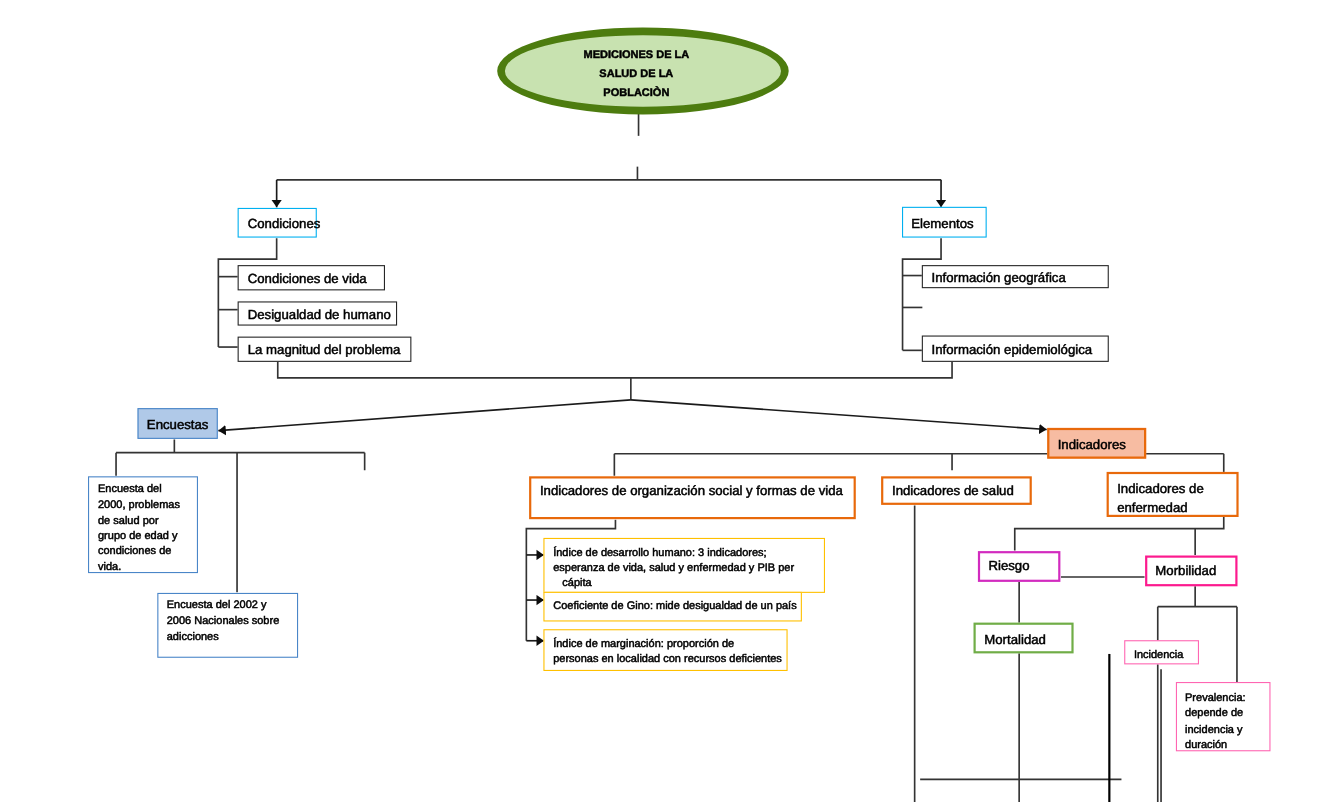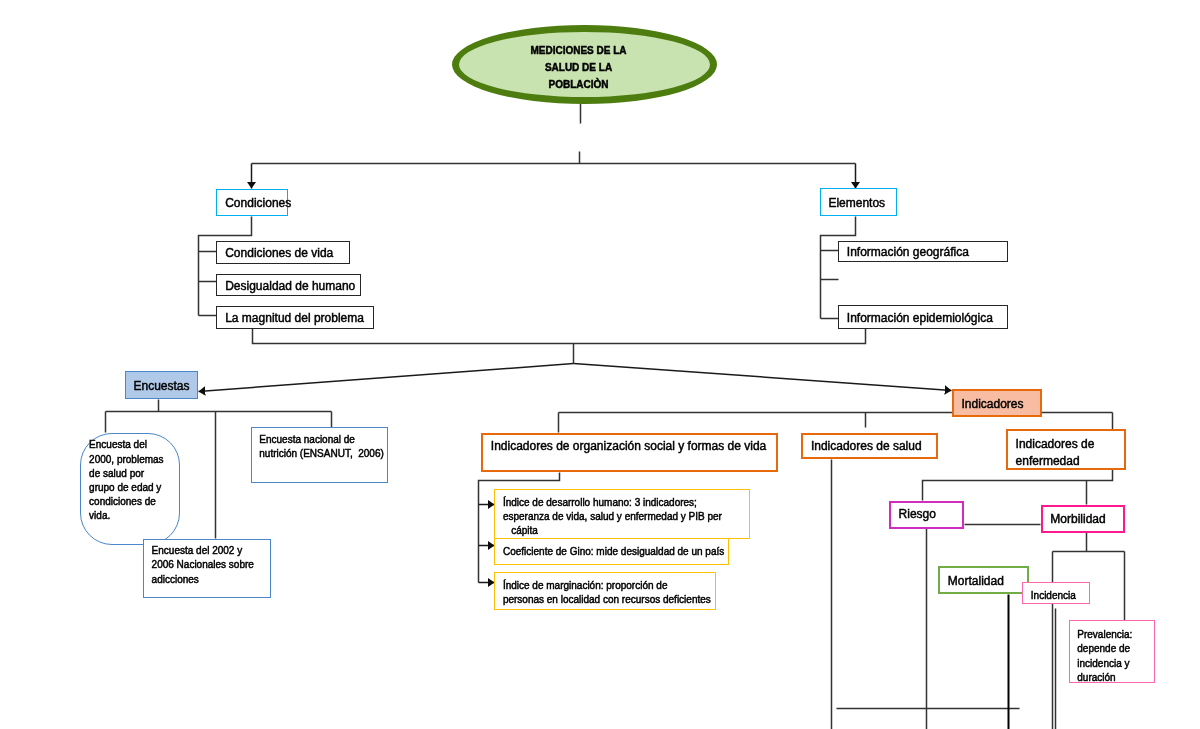--- a/index.html
+++ b/index.html
@@ -158,32 +158,28 @@
     <span>Información epidemiológica</span>
   </div>
 
   <div class="node b-blue fill-blue" style="left:124.7px;top:371.2px;width:73.8px;height:28.2px;">
     <span>Encuestas</span>
   </div>
   <div class="node b-orange fill-salmon" style="left:951.7px;top:389px;width:90.3px;height:27.9px;">
     <span>Indicadores</span>
   </div>
 
-  <div class="node b-blue t-top" style="left:80.3px;top:432.8px;width:99.4px;height:112px;border-radius:32px;">
+  <div class="node b-blue t-top" style="left:80.3px;top:432.8px;width:99.4px;height:88px;">
     <span>Encuesta del
 2000, problemas
 de salud por
 grupo de edad y
 condiciones de
 vida.</span>
   </div>
-  <div class="node b-blue t-top" style="left:250.5px;top:427.4px;width:137.2px;height:55.5px;">
-    <span>Encuesta nacional de
-nutrición (ENSANUT,  2006)</span>
-  </div>
   <div class="node b-blue t-top" style="left:142.8px;top:538.6px;width:127.8px;height:59.9px;">
     <span>Encuesta del 2002 y
 2006 Nacionales sobre
 adicciones</span>
   </div>
 
   <div class="node b-orange t-top" style="left:481px;top:432.5px;width:297px;height:39.5px;padding-top:3.7px;">
     <span>Indicadores de organización social y formas de vida</span>
   </div>
   <div class="node b-orange t-top" style="left:801.1px;top:432.5px;width:136.6px;height:26.3px;padding-top:3.5px;">
@@ -206,21 +202,21 @@
     <span>Índice de marginación: proporción de
 personas en localidad con recursos deficientes</span>
   </div>
 
   <div class="node b-magenta" style="left:888.8px;top:500.5px;width:75.7px;height:28.3px;padding-top:0;">
     <span>Riesgo</span>
   </div>
   <div class="node b-deeppink" style="left:1040.5px;top:504.5px;width:84.5px;height:28px;">
     <span>Morbilidad</span>
   </div>
-  <div class="node b-leafgreen" style="left:938px;top:565.8px;width:90.5px;height:28.7px;">
+  <div class="node b-leafgreen" style="left:885px;top:565.8px;width:90.5px;height:28.7px;">
     <span>Mortalidad</span>
   </div>
   <div class="node b-lightpink" style="left:1022px;top:582.1px;width:67.9px;height:22.1px;padding-top:6px;">
     <span>Incidencia</span>
   </div>
   <div class="node b-lightpink t-top" style="left:1068.5px;top:620.4px;width:86.7px;height:63px;">
     <span>Prevalencia:
 depende de
 incidencia y
 duración</span>

